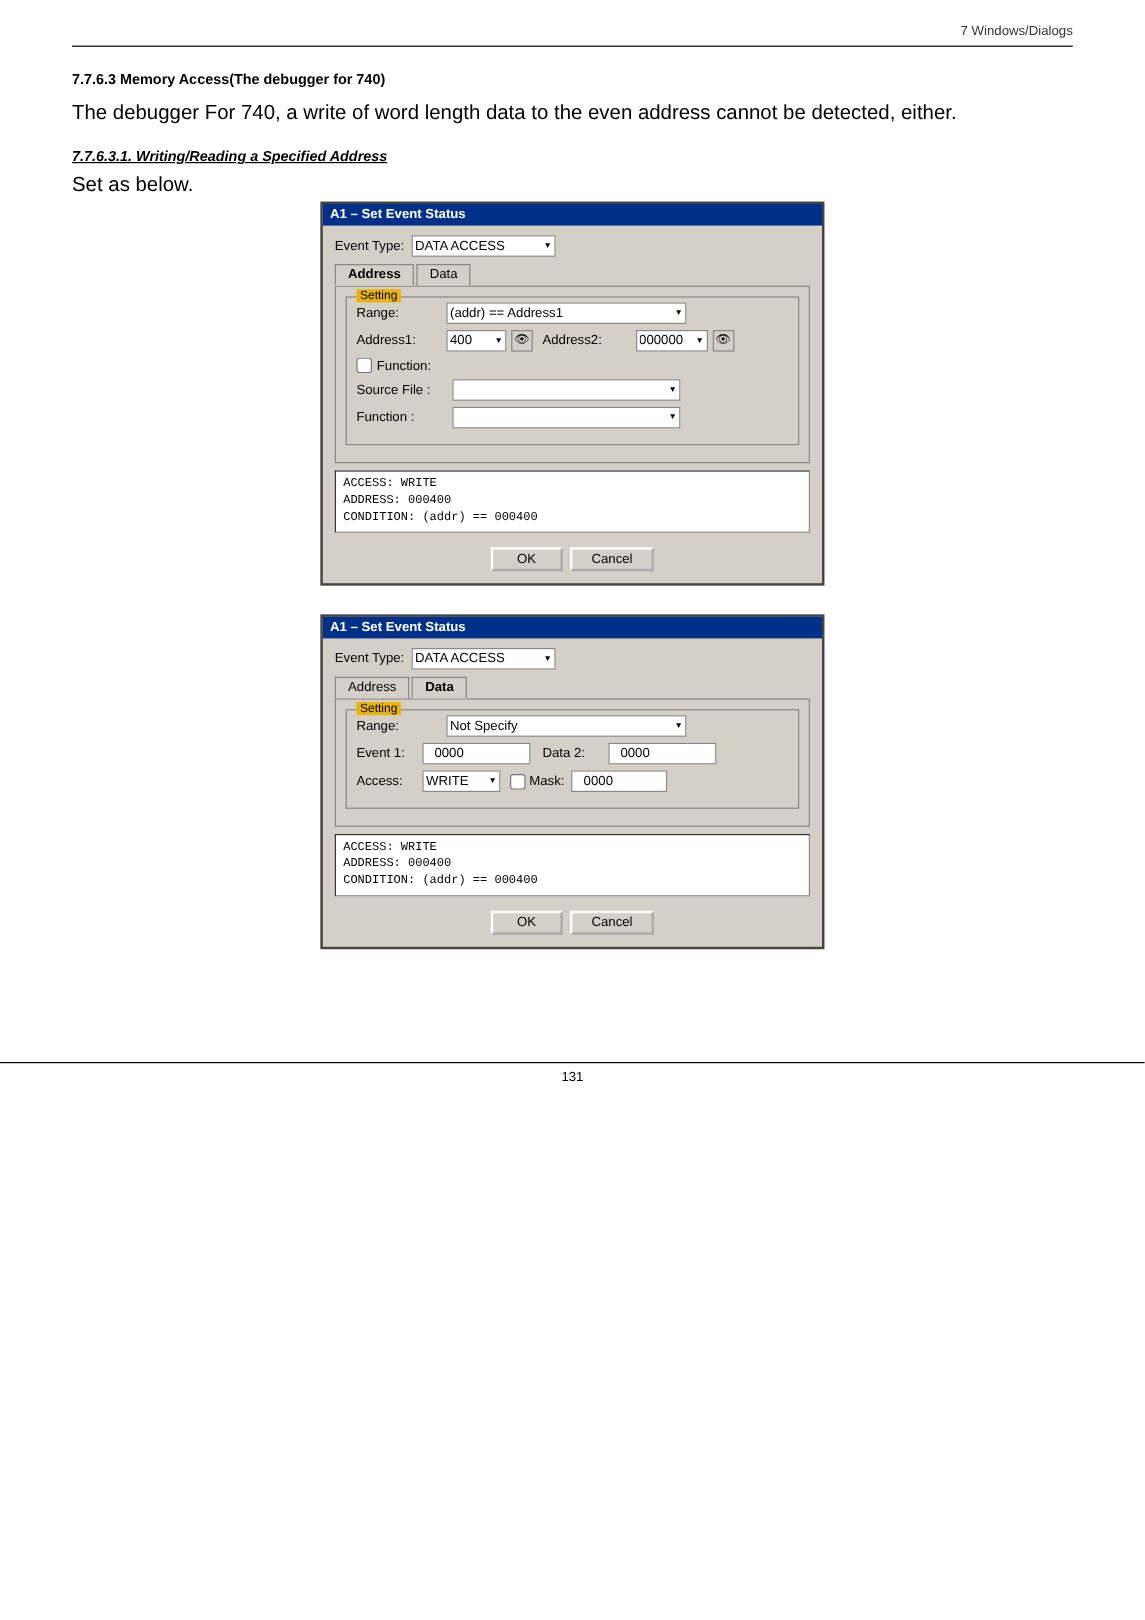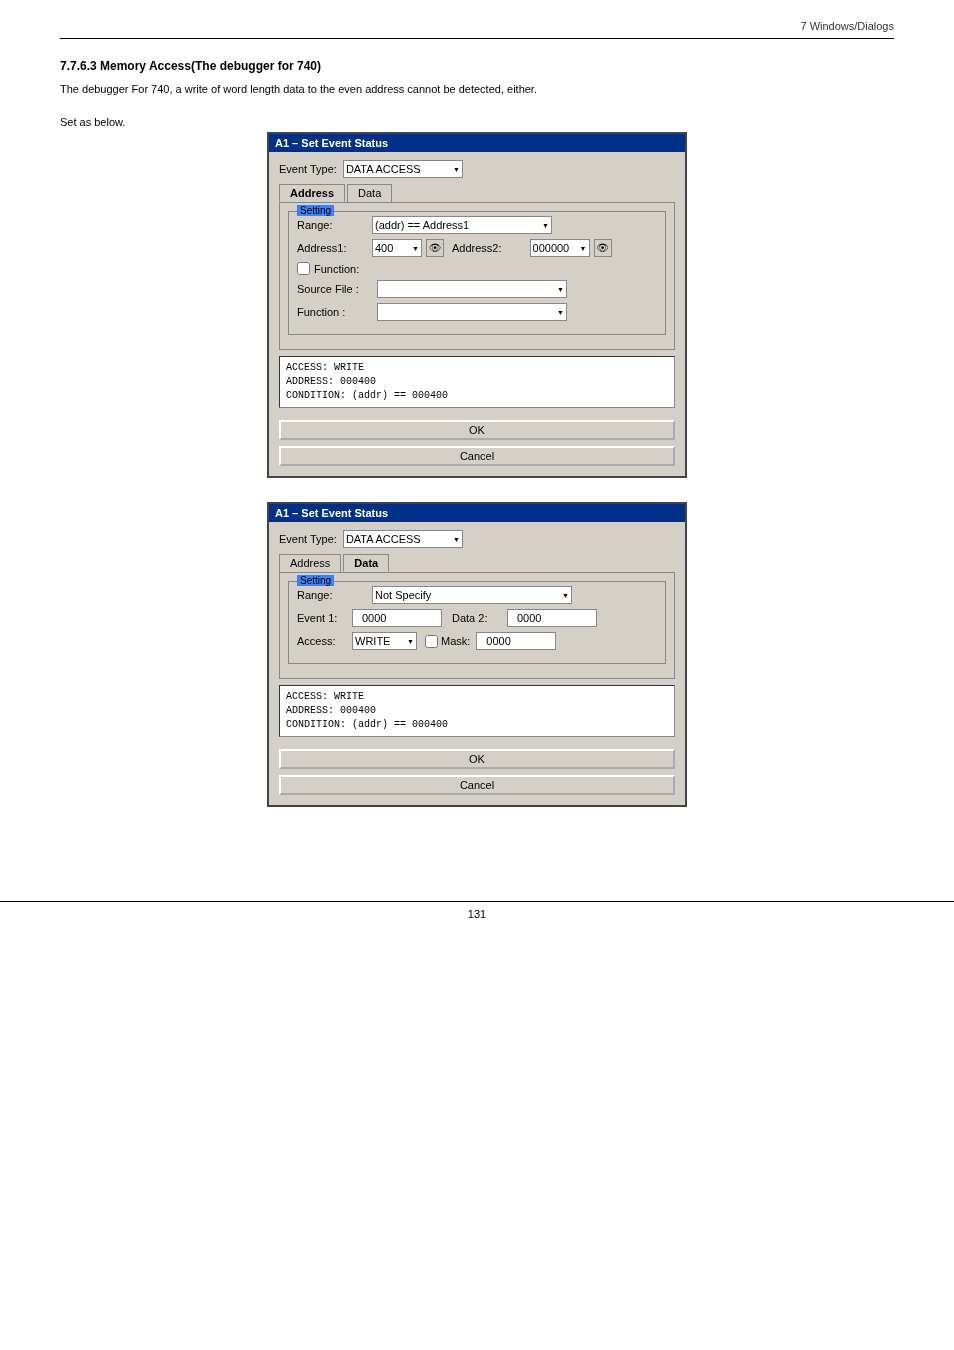--- a/index.html
+++ b/index.html
@@ -26,21 +26,21 @@
       margin-bottom: 20px;
     }
 
     .section-title {
       font-size: 12px;
       font-weight: bold;
       margin-bottom: 8px;
     }
 
     .body-text {
-      font-size: 11px;
+      font-size: 17px;
       margin-bottom: 16px;
       line-height: 1.5;
     }
 
     .subsection-title {
       font-size: 12px;
       font-weight: bold;
       font-style: italic;
       text-decoration: underline;
       margin-bottom: 4px;
@@ -116,21 +116,21 @@
     .fieldset-box {
       border: 1px solid #888;
       padding: 4px 8px 8px 8px;
       margin-bottom: 6px;
       position: relative;
     }
 
     .fieldset-legend {
       font-size: 10px;
       color: #000;
-      background: #3b82f6;
+      background: #eab308;
       padding: 0 3px;
       position: absolute;
       top: -7px;
       left: 8px;
     }
 
     .form-row {
       display: flex;
       align-items: center;
       margin-bottom: 5px;
@@ -196,21 +196,20 @@
       margin-bottom: 8px;
       min-height: 48px;
       line-height: 1.4;
     }
 
     .btn-row {
       display: flex;
       justify-content: center;
       gap: 6px;
       padding: 4px 0 2px 0;
-      flex-direction: column;
     }
 
     .checkbox-wrapper {
       display: flex;
       align-items: center;
       margin-right: 6px;
     }
 
     .checkbox-wrapper input[type="checkbox"] {
       margin-right: 3px;
@@ -243,20 +242,21 @@
 <div class="page-container">
 
   <div class="top-header">
     <span>7  Windows/Dialogs</span>
   </div>
 
   <div class="section-title">7.7.6.3 Memory Access(The debugger for 740)</div>
 
   <div class="body-text">The debugger For 740, a write of word length data to the even address cannot be detected, either.</div>
 
+  <div class="subsection-title">7.7.6.3.1.      Writing/Reading a Specified Address</div>
   <div class="body-text" style="margin-bottom:2px;">Set as below.</div>
 
   <div class="dialog-wrapper">
     <div class="dialog-box">
       <div class="dialog-titlebar">A1 – Set Event Status</div>
       <div class="dialog-body">
 
         <div class="dialog-row">
           <span class="dialog-label">Event Type:</span>
           <div class="select-wrapper">
@@ -271,21 +271,21 @@
           <div class="tab">Data</div>
         </div>
 
         <div class="tab-content">
           <div class="fieldset-box">
             <span class="fieldset-legend">Setting</span>
 
             <div class="form-row">
               <span class="form-label">Range:</span>
               <div class="select-wrapper">
-                <select class="win-select" style="width:180px;">
+                <select class="win-select" style="width:200px;">
                   <option>(addr) == Address1</option>
                 </select>
               </div>
             </div>
 
             <div class="form-row">
               <span class="form-label">Address1:</span>
               <div class="select-wrapper" style="margin-right:2px;">
                 <select class="win-select" style="width:50px;">
                   <option>400</option>

